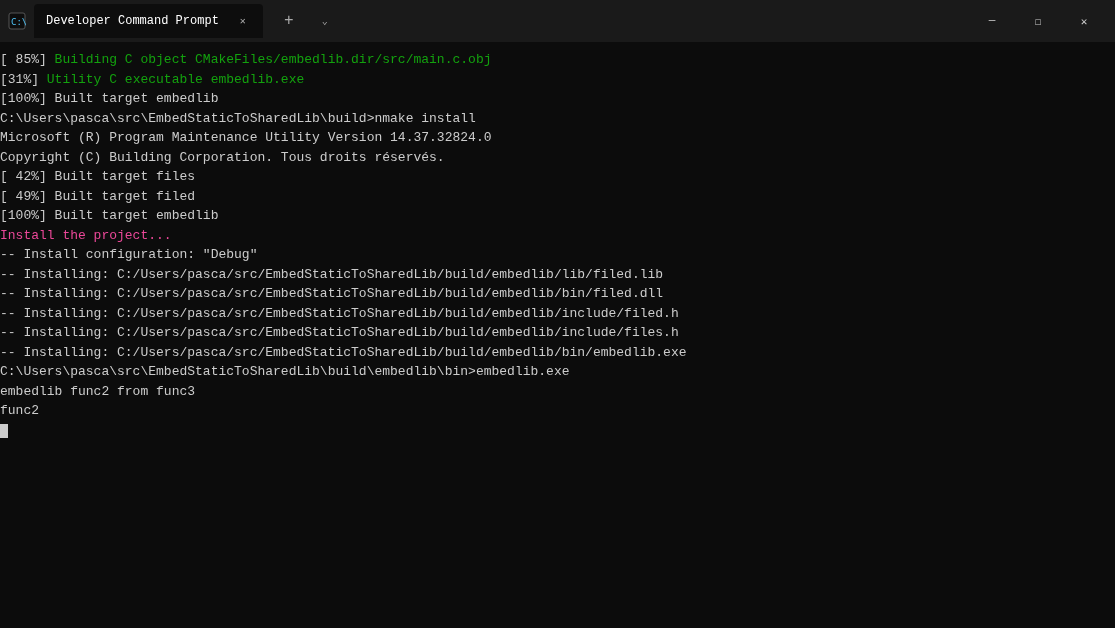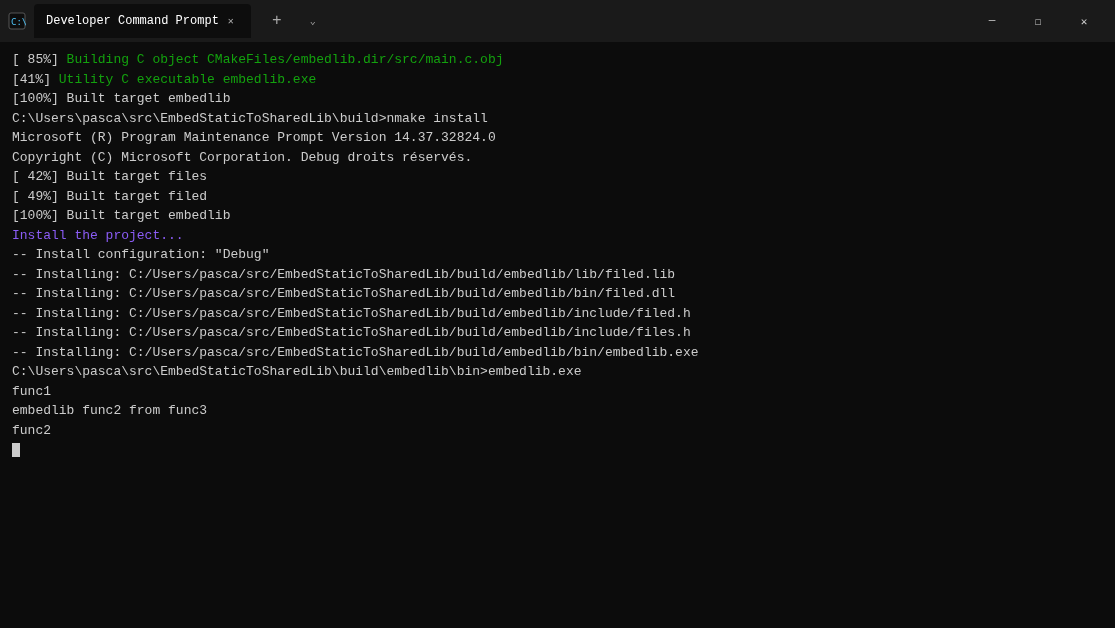--- a/index.html
+++ b/index.html
@@ -33,21 +33,21 @@
       height: 18px;
       display: flex;
       align-items: center;
       justify-content: center;
       color: #4fc3f7;
       font-size: 14px;
     }
     .tab {
       display: flex;
       align-items: center;
-      gap: 4px;
+      gap: 16px;
       background: #0d0d0d;
       color: #fff;
       padding: 6px 12px;
       border-radius: 4px 4px 0 0;
       font-size: 12px;
       height: 34px;
     }
     .tab-close {
       width: 16px;
       height: 16px;
@@ -98,31 +98,31 @@
       color: #ccc;
       font-size: 11px;
       cursor: pointer;
     }
 
     
     .terminal {
       width: 100%;
       height: calc(628px - 42px);
       background: #0c0c0c;
-      padding: 8px 12px;
+      padding: 8px 0;
       overflow-y: auto;
       color: #cccccc;
       line-height: 1.5;
     }
     .line {
       white-space: pre;
       display: block;
     }
     .color-green { color: #13a10e; }
-    .color-cyan { color: #8b5cf6; }
+    .color-cyan { color: #ec4899; }
     .color-white { color: #cccccc; }
     .cursor {
       display: inline-block;
       width: 8px;
       height: 14px;
       background: #cccccc;
       vertical-align: text-bottom;
       animation: blink 1s step-end infinite;
     }
     @keyframes blink {
@@ -150,39 +150,38 @@
   </div>
   <div class="window-controls">
     <div class="wc-btn wc-minimize">─</div>
     <div class="wc-btn wc-maximize">☐</div>
     <div class="wc-btn wc-close">✕</div>
   </div>
 </div>
 
 <div class="terminal" id="terminal">
     <span class="line"><span class="color-white">[ 85%] </span><span class="color-green">Building C object CMakeFiles/embedlib.dir/src/main.c.obj</span></span>
-    <span class="line"><span class="color-white">[41%] </span><span class="color-green">Utility C executable embedlib.exe</span></span>
+    <span class="line"><span class="color-white">[31%] </span><span class="color-green">Utility C executable embedlib.exe</span></span>
     <span class="line"><span class="color-white">[100%] Built target embedlib</span></span>
     <span class="line"><span></span></span>
     <span class="line"><span class="color-white">C:\Users\pasca\src\EmbedStaticToSharedLib\build&gt;nmake install</span></span>
     <span class="line"><span></span></span>
-    <span class="line"><span class="color-white">Microsoft (R) Program Maintenance Prompt Version 14.37.32824.0</span></span>
-    <span class="line"><span class="color-white">Copyright (C) Microsoft Corporation. Debug droits réservés.</span></span>
+    <span class="line"><span class="color-white">Microsoft (R) Program Maintenance Utility Version 14.37.32824.0</span></span>
+    <span class="line"><span class="color-white">Copyright (C) Building Corporation. Tous droits réservés.</span></span>
     <span class="line"><span></span></span>
     <span class="line"><span class="color-white">[ 42%] Built target files</span></span>
     <span class="line"><span class="color-white">[ 49%] Built target filed</span></span>
     <span class="line"><span class="color-white">[100%] Built target embedlib</span></span>
     <span class="line"><span class="color-cyan">Install the project...</span></span>
     <span class="line"><span class="color-white">-- Install configuration: "Debug"</span></span>
     <span class="line"><span class="color-white">-- Installing: C:/Users/pasca/src/EmbedStaticToSharedLib/build/embedlib/lib/filed.lib</span></span>
     <span class="line"><span class="color-white">-- Installing: C:/Users/pasca/src/EmbedStaticToSharedLib/build/embedlib/bin/filed.dll</span></span>
     <span class="line"><span class="color-white">-- Installing: C:/Users/pasca/src/EmbedStaticToSharedLib/build/embedlib/include/filed.h</span></span>
     <span class="line"><span class="color-white">-- Installing: C:/Users/pasca/src/EmbedStaticToSharedLib/build/embedlib/include/files.h</span></span>
     <span class="line"><span class="color-white">-- Installing: C:/Users/pasca/src/EmbedStaticToSharedLib/build/embedlib/bin/embedlib.exe</span></span>
     <span class="line"><span></span></span>
     <span class="line"><span></span></span>
     <span class="line"><span class="color-white">C:\Users\pasca\src\EmbedStaticToSharedLib\build\embedlib\bin&gt;embedlib.exe</span></span>
-    <span class="line"><span class="color-white">func1</span></span>
     <span class="line"><span class="color-white">embedlib func2 from func3</span></span>
     <span class="line"><span class="color-white">func2</span></span>
     <span class="line"><span></span></span>
     <span class="line"><span class="cursor"></span></span>
   </div>
 
 </body></html>

